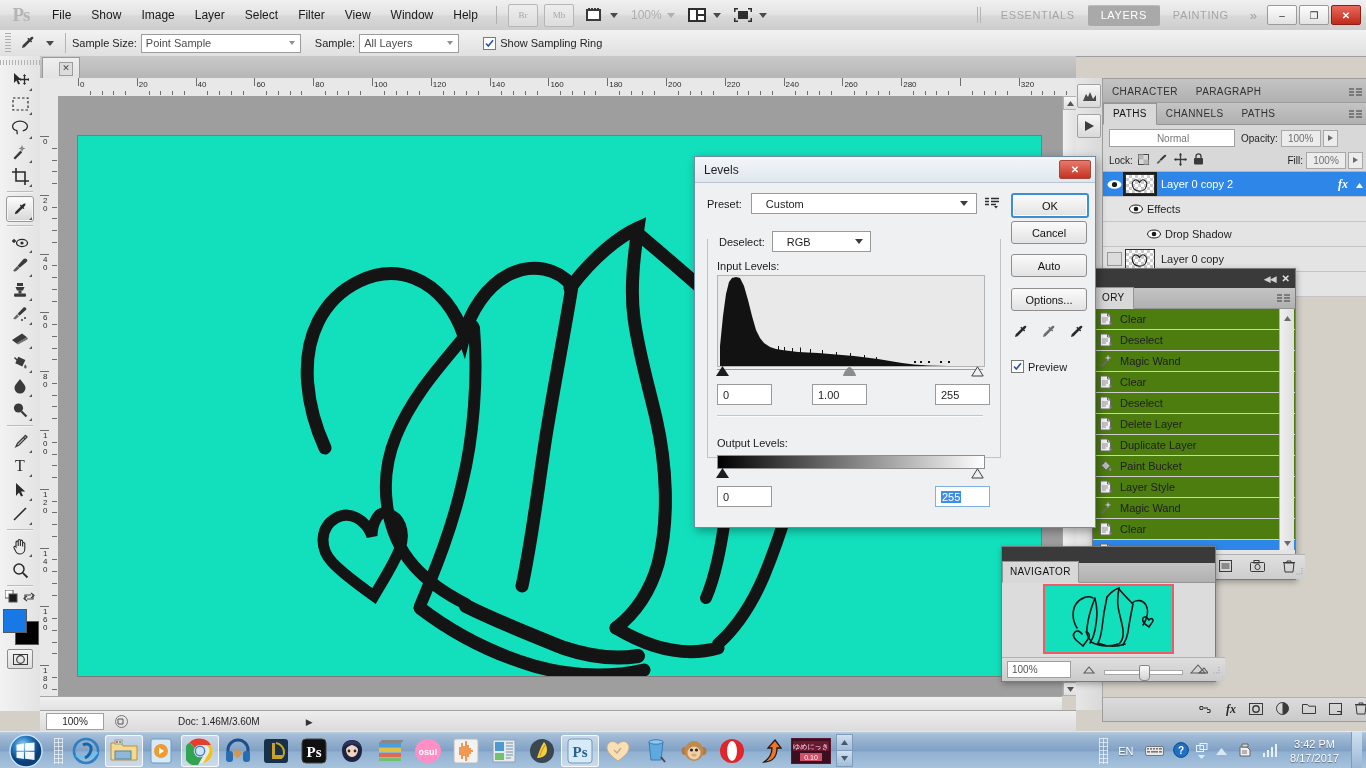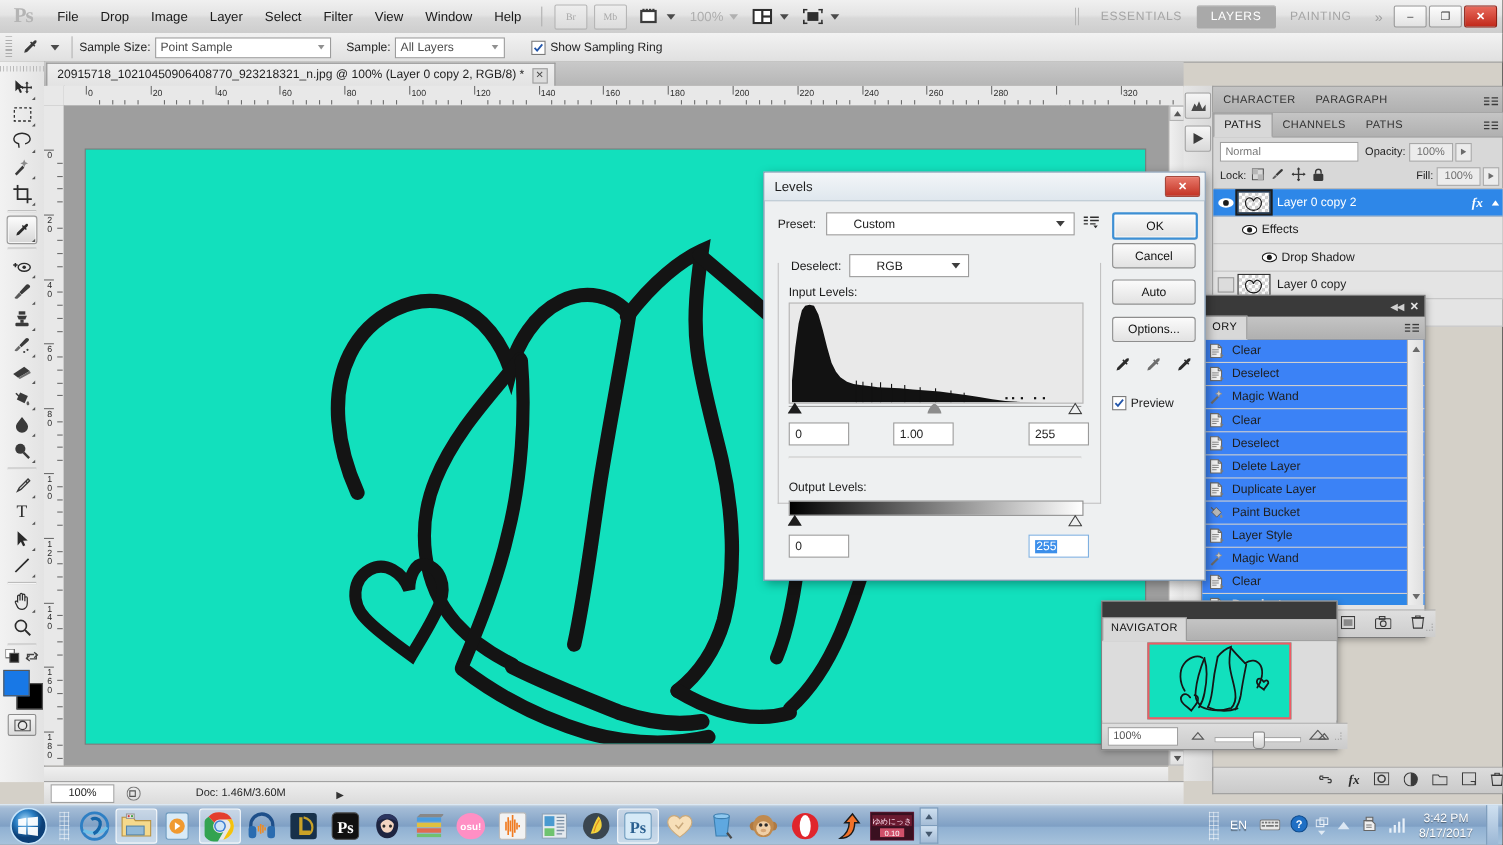--- a/index.html
+++ b/index.html
@@ -143,21 +143,21 @@
   
   .dlg{position:absolute;left:694px;top:156px;width:400px;height:370px;background:#eef0f1;
     border:1px solid #6f8ba8;box-shadow:2px 3px 9px rgba(0,0,0,.35);}
   .dlg-title{height:25px;background:linear-gradient(to bottom,#f3f6f8,#dfe7ee);
     border-bottom:1px solid #b9c6d2;display:flex;align-items:center;padding:0 4px 0 9px;}
   .dlg-close{width:30px;height:17px;margin-left:auto;border:1px solid #a5483c;border-radius:2px;
     background:linear-gradient(to bottom,#e8796b,#c33223);color:#fff;font-size:10px;font-weight:bold;
     display:flex;align-items:center;justify-content:center;}
   .dlabel{font-size:11px;color:#1b1b1b;}
   .dcombo{height:19px;border:1px solid #9a9a9a;background:#fff;display:flex;align-items:center;
-    justify-content:space-between;padding:0 3px 0 24px;font-size:11px;}
+    justify-content:space-between;padding:0 3px 0 14px;font-size:11px;}
   .dbtn{height:21px;border:1px solid #8e8e8e;border-radius:3px;
     background:linear-gradient(to bottom,#fbfbfb,#e2e2e2);display:flex;align-items:center;justify-content:center;
     font-size:11px;color:#111;}
   .dbtn.prim{border:2px solid #3d8fd4;box-shadow:inset 0 0 0 1px #fff;}
   .group{position:absolute;border:1px solid #c2c2c2;border-top:none;}
   .numfield{height:19px;border:1px solid #9a9a9a;background:#fff;font-size:11px;
     display:flex;align-items:center;padding-left:5px;}
   .numfield.hl{border:1px solid #7fb0e0;}
   .numfield.hl span{background:#3b8eea;color:#fff;padding:0 1px;}
 
@@ -180,21 +180,21 @@
     border-left:1px solid #7d9cbb;}
 </style>
 </head>
 <body>
 
 <div id="app">
 
   <div class="menubar">
     <div class="ps-logo">Ps</div>
     <div class="menu-item">File</div>
-    <div class="menu-item">Drop</div>
+    <div class="menu-item">Show</div>
     <div class="menu-item">Image</div>
     <div class="menu-item">Layer</div>
     <div class="menu-item">Select</div>
     <div class="menu-item">Filter</div>
     <div class="menu-item">View</div>
     <div class="menu-item">Window</div>
     <div class="menu-item">Help</div>
     <div class="mb-sep"></div>
     <div class="mb-btn">Br</div>
     <div class="mb-btn">Mb</div>
@@ -442,21 +442,20 @@
     <div class="qmask">
       <svg width="15" height="11" viewBox="0 0 15 11">
           <rect x="0.5" y="0.5" width="14" height="10" fill="none" stroke="#3a3a3a"></rect>
           <ellipse cx="7.5" cy="5.5" rx="3.8" ry="3.8" fill="none" stroke="#3a3a3a" stroke-width="1.2"></ellipse>
         </svg>
     </div>
   </div>
 
   <div class="doctab-bar">
     <div class="doctab">
-      <span>20915718_10210450906408770_923218321_n.jpg @ 100% (Layer 0 copy 2, RGB/8) *</span>
       <span class="tabclose">✕</span>
     </div>
   </div>
 
   <div class="ruler-corner"></div>
   <div class="ruler-h" id="rulerH">
       <div class="rt" style="left: 22px; top: 2px;">0</div>
       <div class="rtick" style="left: 20px; top: 0px; width: 1px; height: 8px;"></div>
       <div class="rtick" style="left: 31.76px; top: 13px; width: 1px; height: 4px;"></div>
       <div class="rtick" style="left: 43.52px; top: 13px; width: 1px; height: 4px;"></div>
@@ -709,21 +708,21 @@
       <div class="ptab">PATHS</div>
       <div class="pmenu">
         <svg width="13" height="10" viewBox="0 0 13 10">
             <path d="M0 1h5M0 4h5M0 7h5" stroke="#3a3a3a" stroke-width="1.2"></path>
             <path d="M7 1h6M7 4h6M7 7h6" stroke="#3a3a3a" stroke-width="1.2"></path>
           </svg>
       </div>
     </div>
 
     <div style="display:flex;align-items:center;height:22px;padding:2px 4px 0 6px;">
-      <div class="mini-combo" style="width:118px;">
+      <div class="mini-combo" style="width:118px;justify-content:center;">
         <span>Normal</span>
         <span class="ca"></span>
       </div>
       <span style="font-size:10px;margin-left:6px;">Opacity:</span>
       <div class="sm-field" style="width:38px;margin-left:3px;">100%</div>
       <div class="sm-field" style="width:13px;margin-left:2px;">
         <svg width="5" height="6" viewBox="0 0 5 6">
             <path d="M0 0l5 3-5 3z" fill="#6b6b6b"></path>
           </svg>
       </div>
@@ -873,21 +872,21 @@
     </div>
     <div class="paneltabs" style="height:20px;">
       <div class="ptab active" style="padding:0 8px;">ORY</div>
       <div class="pmenu">
         <svg width="13" height="10" viewBox="0 0 13 10">
             <path d="M0 1h5M0 4h5M0 7h5" stroke="#3a3a3a" stroke-width="1.2"></path>
             <path d="M7 1h6M7 4h6M7 7h6" stroke="#3a3a3a" stroke-width="1.2"></path>
           </svg>
       </div>
     </div>
-    <div id="historyList" style="position:relative;background:#3b82f6;height:241px;overflow:hidden;">
+    <div id="historyList" style="position:relative;background:#4d7c0f;height:241px;overflow:hidden;">
         <div class="hist-row">
           <span class="hicon">
             <svg width="14" height="14" viewBox="0 0 14 14">
               <path d="M1.5 1h7l3 3v9h-10z" fill="#f2f2f2" stroke="#6a6a6a"></path>
               <path d="M8.5 1v3h3" fill="none" stroke="#6a6a6a"></path>
               <g stroke="#8a8a8a" stroke-width=".9">
                 <path d="M3 6h6M3 8h6M3 10h4"></path>
               </g>
               <path d="M10.5 9l3 2.2-3 2.2z" fill="#7a7a7a"></path>
             </svg>

